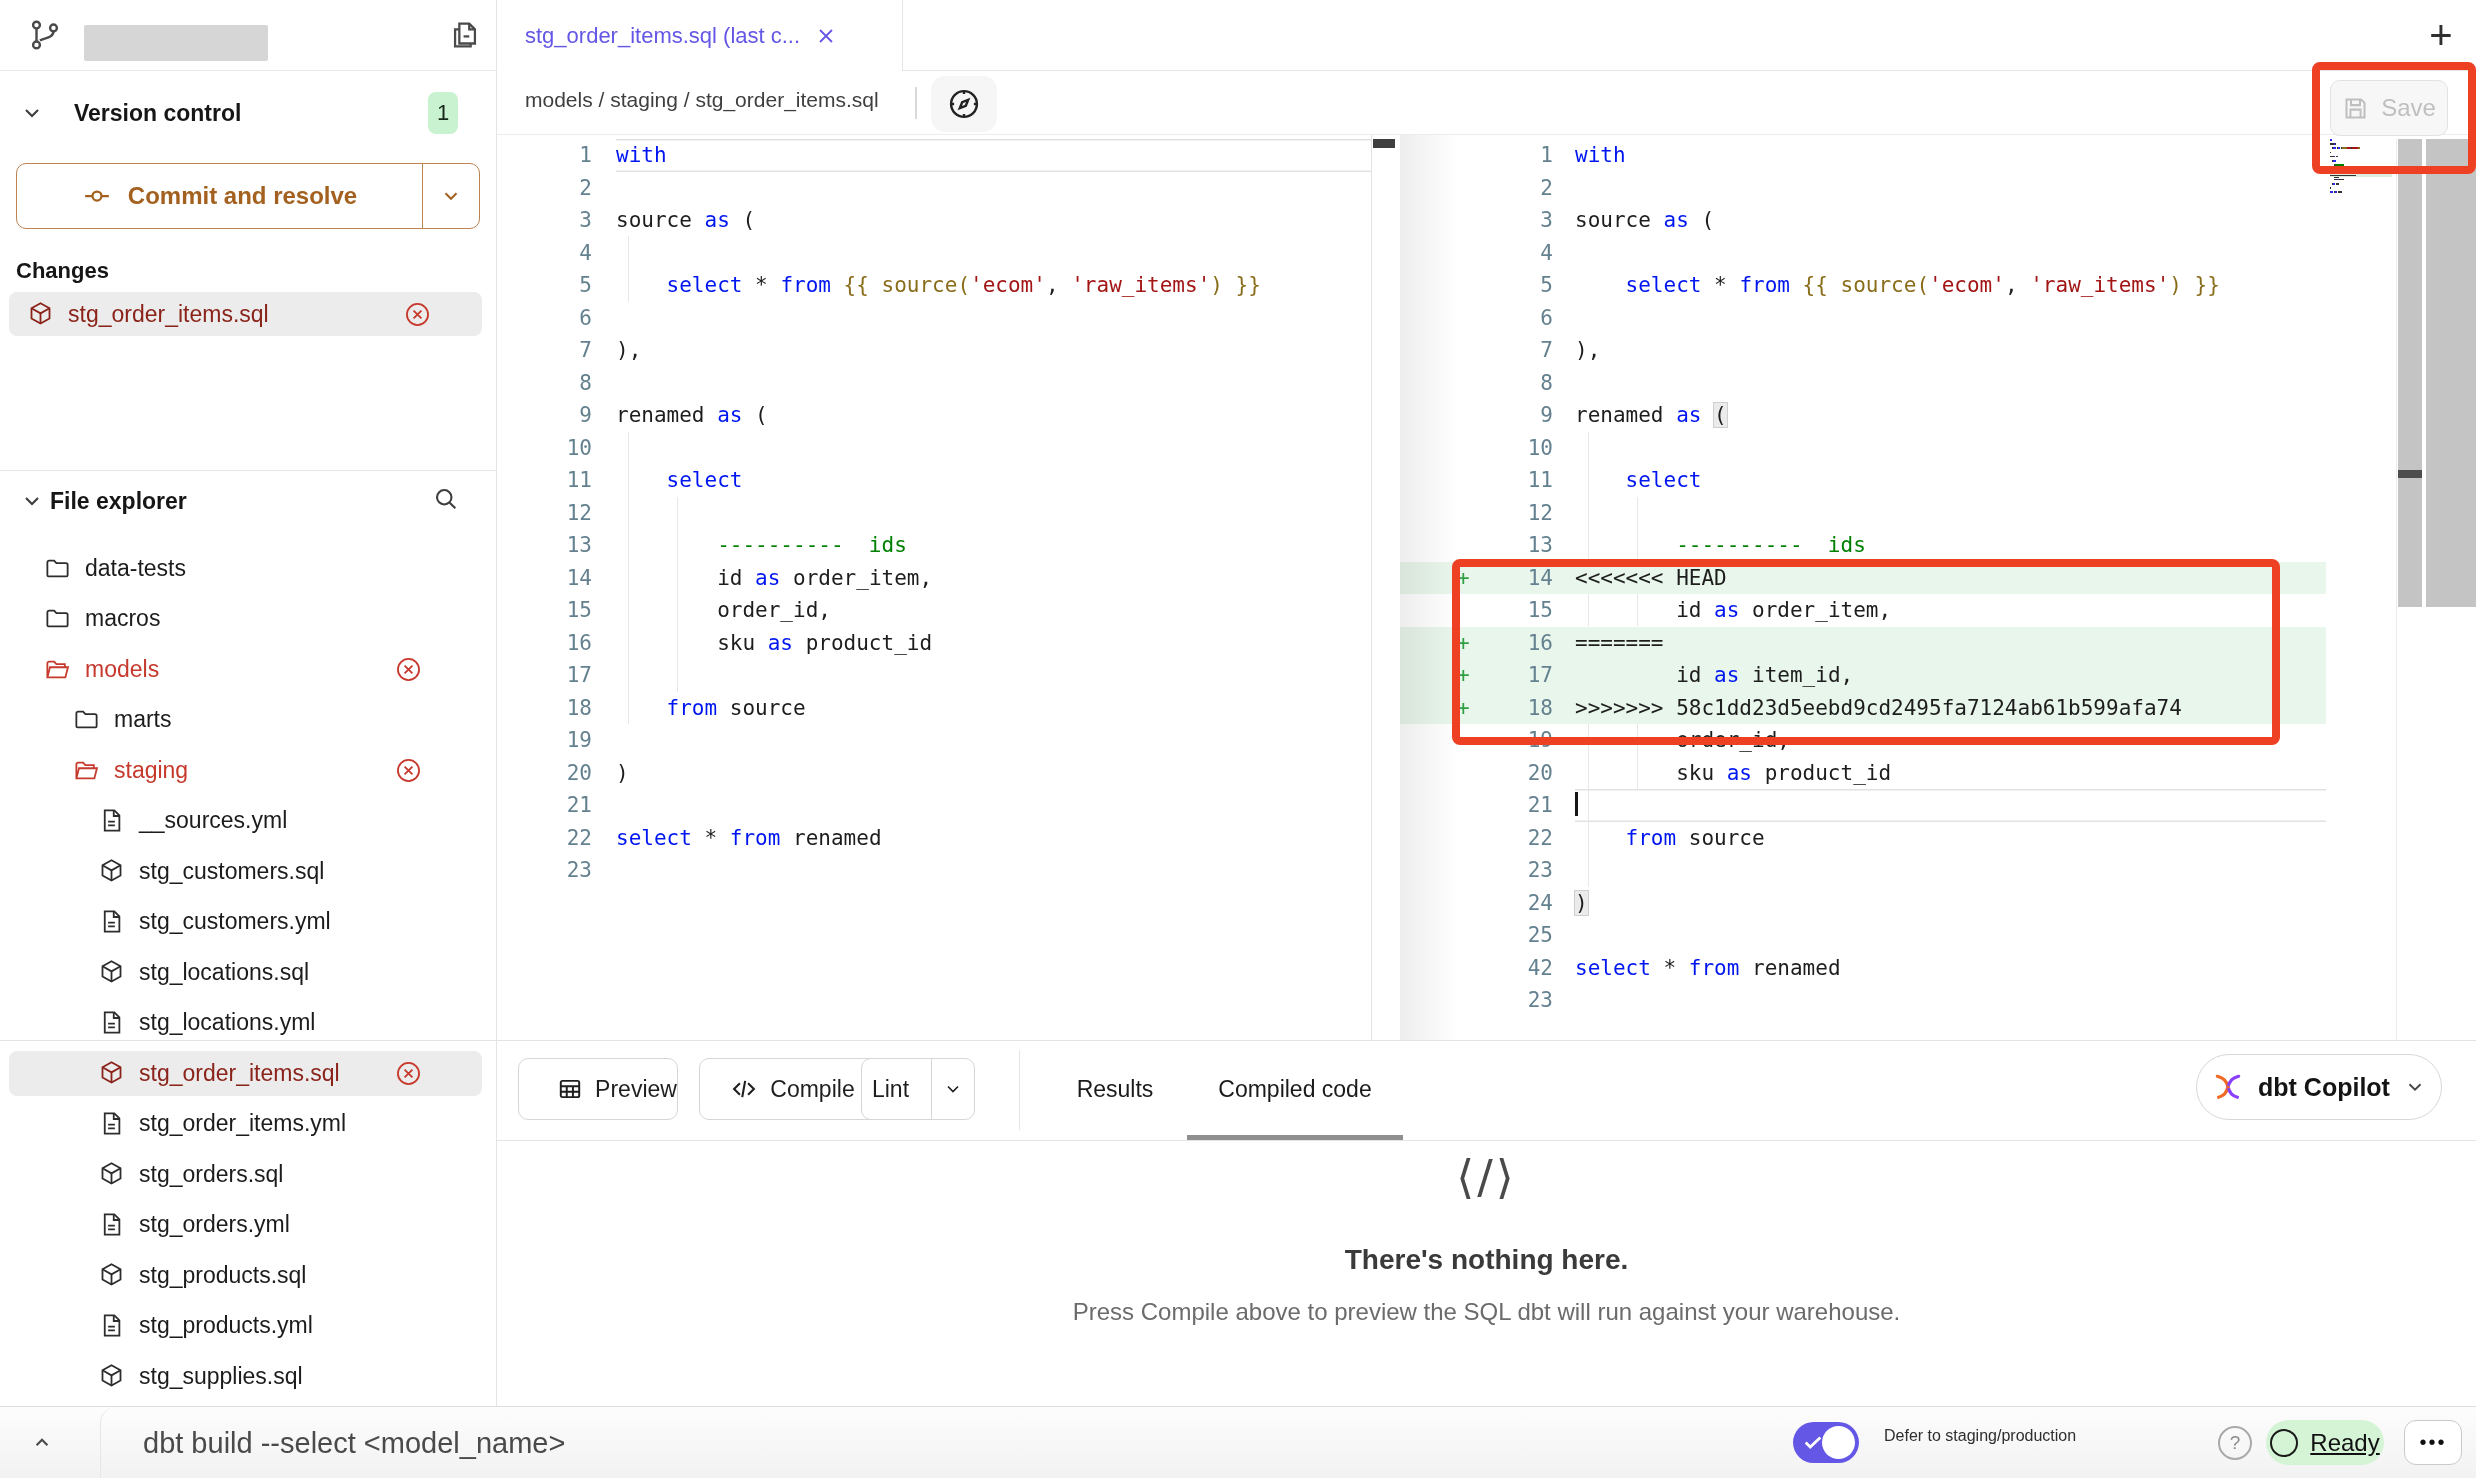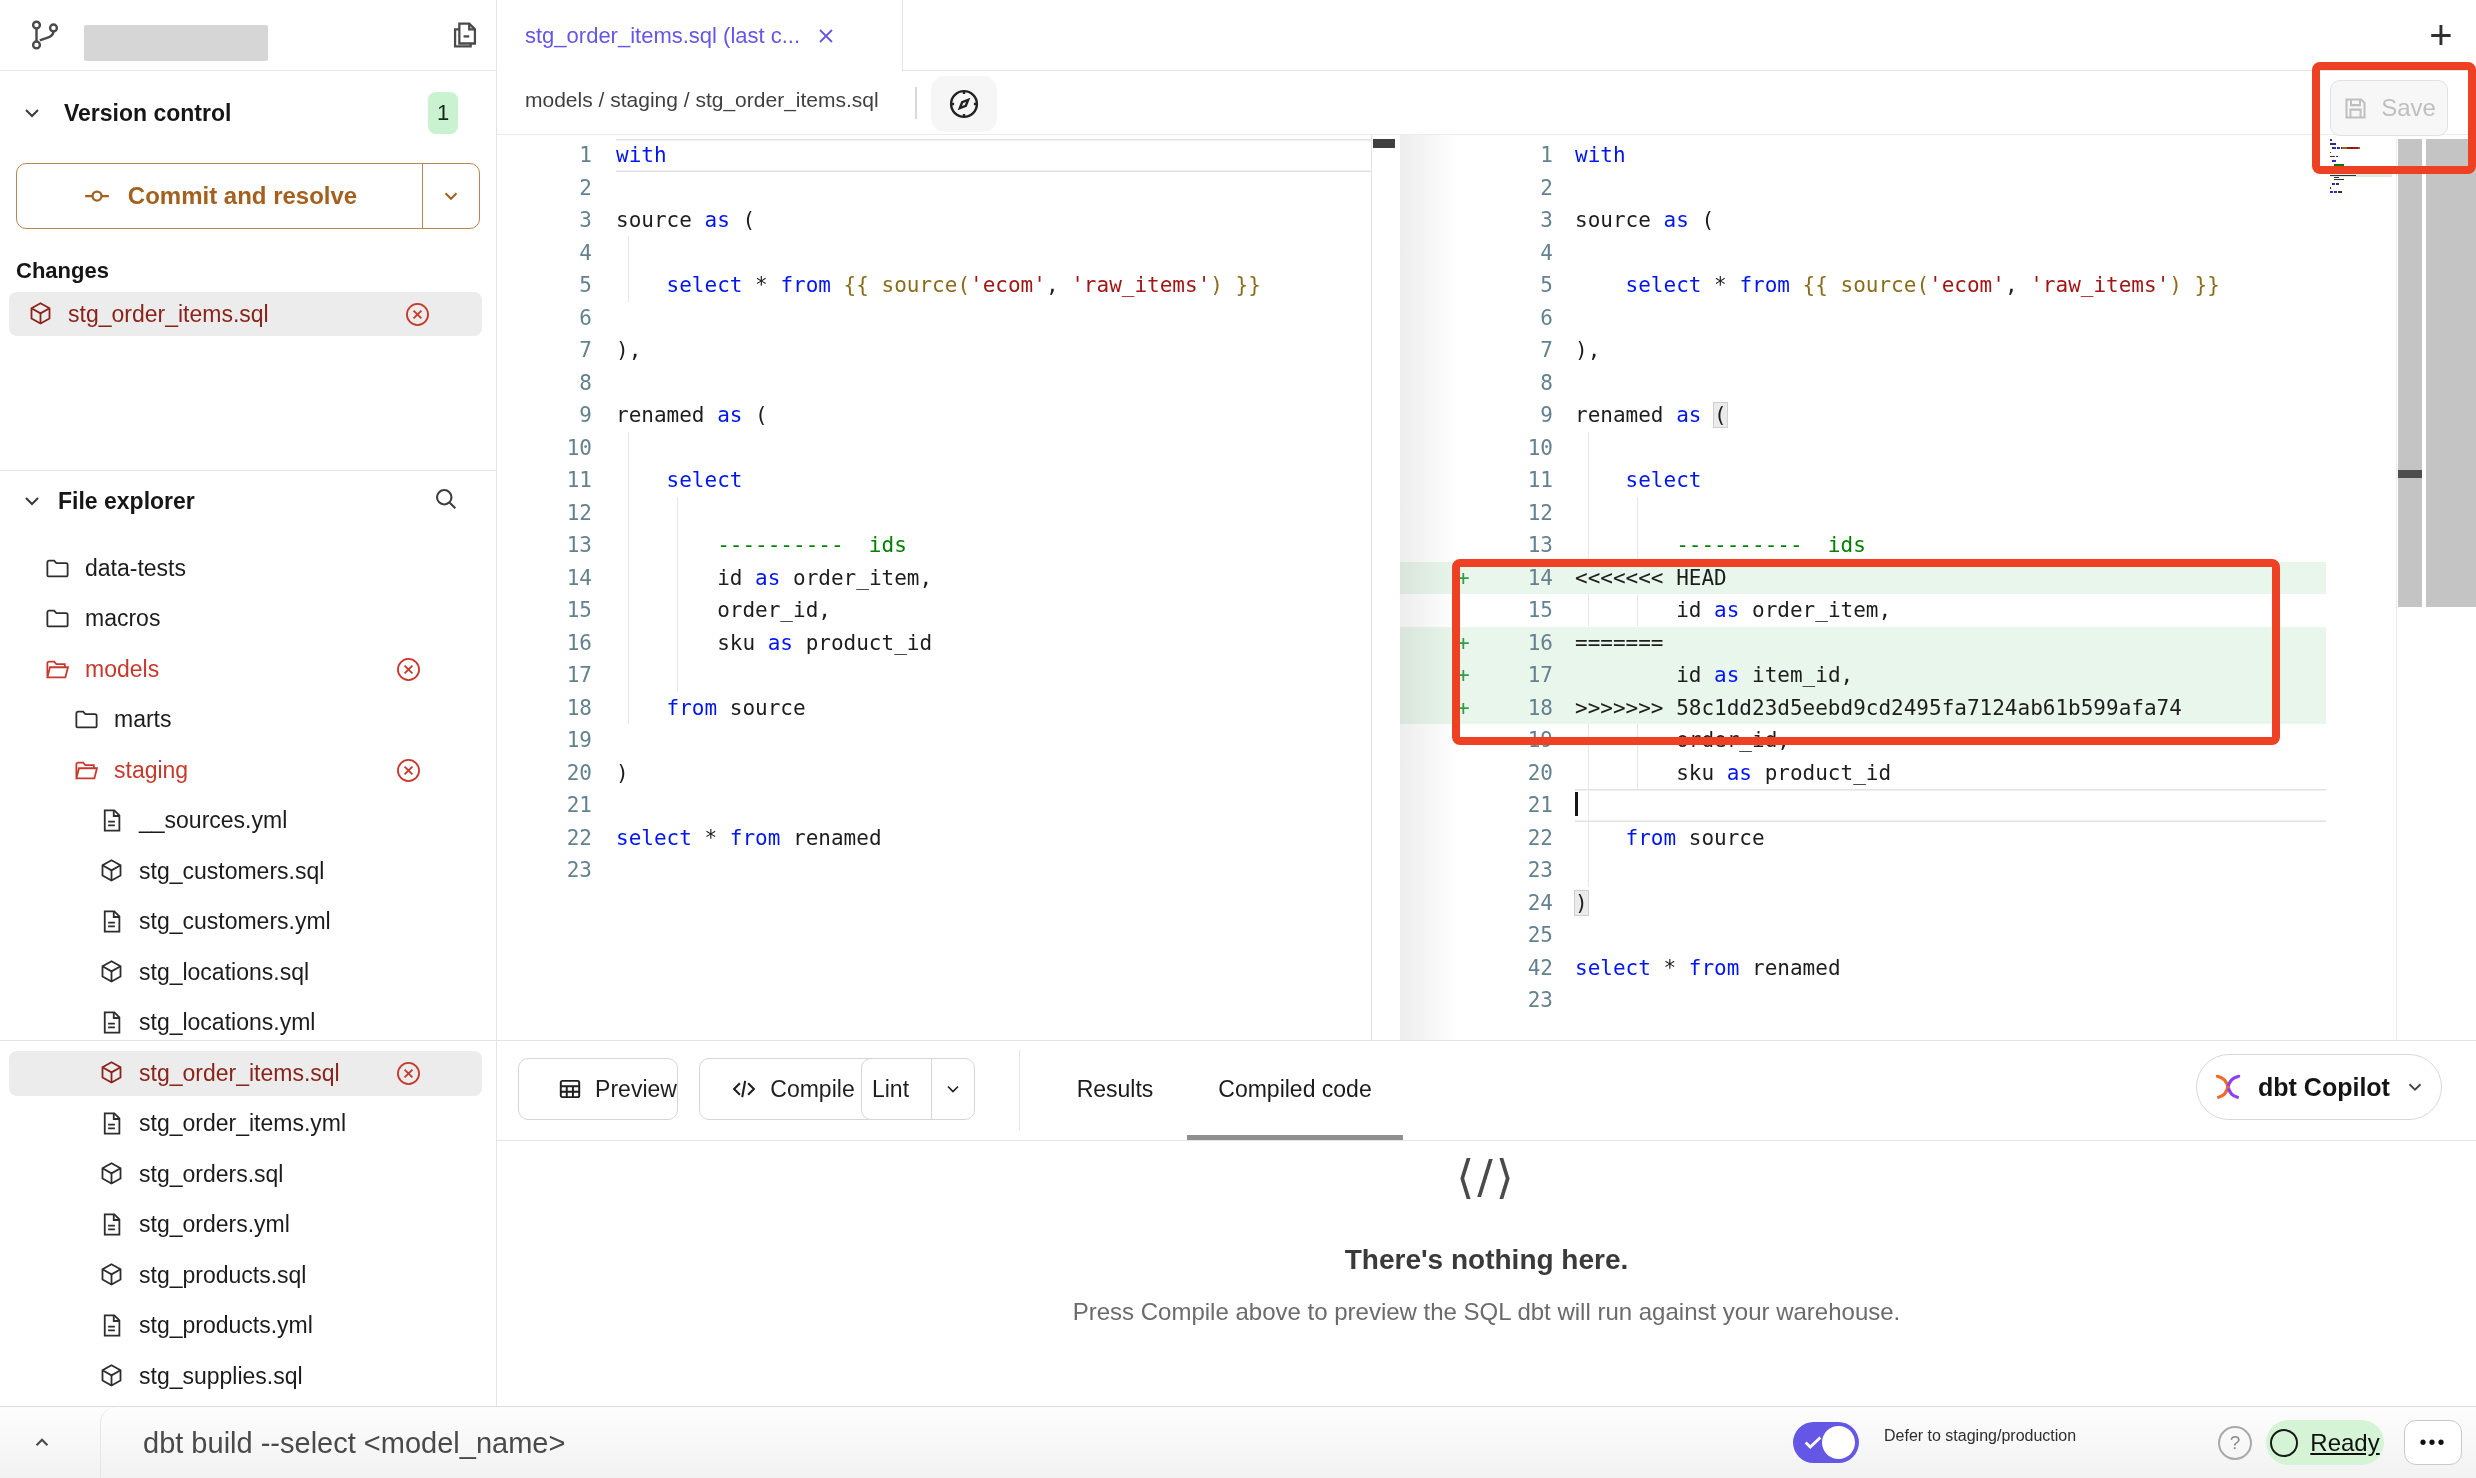--- a/index.html
+++ b/index.html
@@ -8,37 +8,37 @@
   .abs{position:absolute;}
   .hline{position:absolute;height:1px;background:#e5e5e5;}
   .vline{position:absolute;width:1px;background:#e5e5e5;}
 
   
   #sidebar{left:0;top:0;width:497px;height:1406px;border-right:1px solid #e4e4e4;box-sizing:border-box;}
   #sb-toolbar{left:0;top:0;width:497px;height:71px;border-bottom:1px solid #e9e9e9;box-sizing:border-box;}
   .icon{display:inline-flex;align-items:center;justify-content:center;}
   .icon svg{display:block;}
   #branch-placeholder{left:84px;top:25px;width:184px;height:36px;background:#d6d6d6;border-radius:2px;}
-  #vc-header{left:20px;top:92px;width:457px;height:42px;display:flex;align-items:center;gap:20px;}
+  #vc-header{left:20px;top:92px;width:457px;height:42px;display:flex;align-items:center;gap:30px;}
   #vc-title,#fe-title{font-size:23px;font-weight:600;color:#161616;}
   #vc-badge{position:absolute;right:19px;top:0px;width:30px;height:42px;background:var(--c-badgebg,#c9f2d0);
             border-radius:8px;display:flex;align-items:center;justify-content:center;font-size:22px;color:#17271b;}
   #commit-btn{left:16px;top:163px;width:462px;height:64px;border:1.5px solid var(--c-orangebd,#bd8450);border-radius:10px;
               display:flex;align-items:stretch;color:var(--c-orange,#a3601e);background:#fff;cursor:pointer;}
   #commit-main{flex:1;display:flex;align-items:center;justify-content:center;gap:16px;font-size:24px;font-weight:600;}
   #commit-split{width:56px;border-left:1.5px solid var(--c-orangebd,#bd8450);display:flex;align-items:center;justify-content:center;}
   #changes-label{left:16px;top:258px;font-size:22px;font-weight:700;color:#161616;}
   #changes-row{left:9px;top:292px;width:473px;height:44px;background:#ececec;border-radius:8px;
                display:flex;align-items:center;}
   #changes-row .fi{margin-left:18px;color:var(--c-maroon,#8a241b);}
   #changes-name{margin-left:14px;font-size:23px;color:var(--c-maroon,#8a241b);font-weight:500;}
   #changes-row .cx{position:absolute;left:395px;}
   .cx{color:var(--c-red,#c6392c);cursor:pointer;}
   #sb-div{left:0;top:470px;width:497px;}
-  #fe-header{left:20px;top:483px;width:457px;height:36px;display:flex;align-items:center;gap:14px;}
+  #fe-header{left:20px;top:483px;width:457px;height:36px;display:flex;align-items:center;gap:6px;}
   #fe-search{position:absolute;right:17px;top:2px;color:#3d3d3d;cursor:pointer;}
   #file-list{left:0;top:543px;width:497px;}
   .file-row{position:relative;height:50.5px;display:flex;align-items:center;font-size:23px;color:#1c1c1c;cursor:pointer;}
   .file-row .fi{flex:0 0 auto;}
   .file-row .fname{margin-left:14px;}
   .file-row.conflict{color:var(--c-red,#c6392c);}
   .file-row.conflict .fi{color:var(--c-red,#c6392c);}
   .file-row.selected{color:var(--c-maroon,#8a241b);font-weight:500;}
   .file-row.selected .fi{color:var(--c-maroon,#8a241b);}
   .file-row .rowbg{position:absolute;left:9px;right:15px;top:3px;bottom:3px;background:#ececec;border-radius:8px;z-index:-1;}

